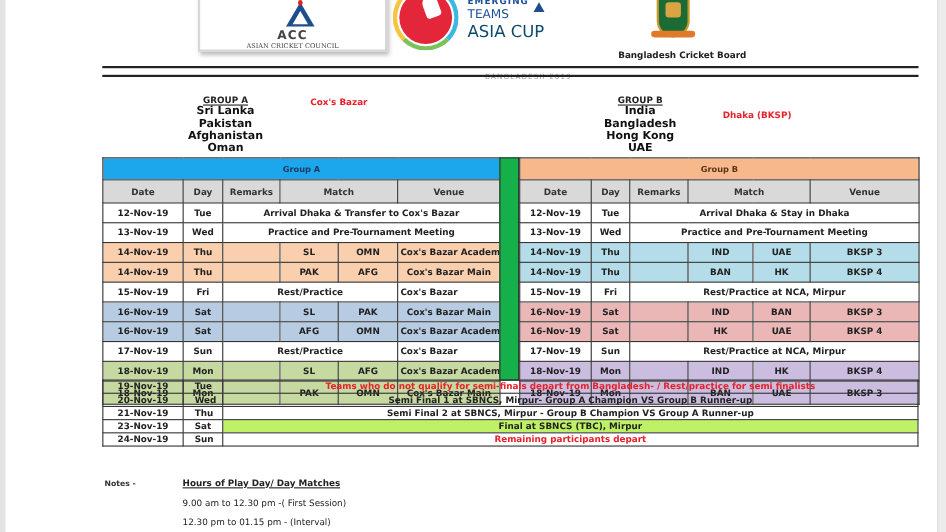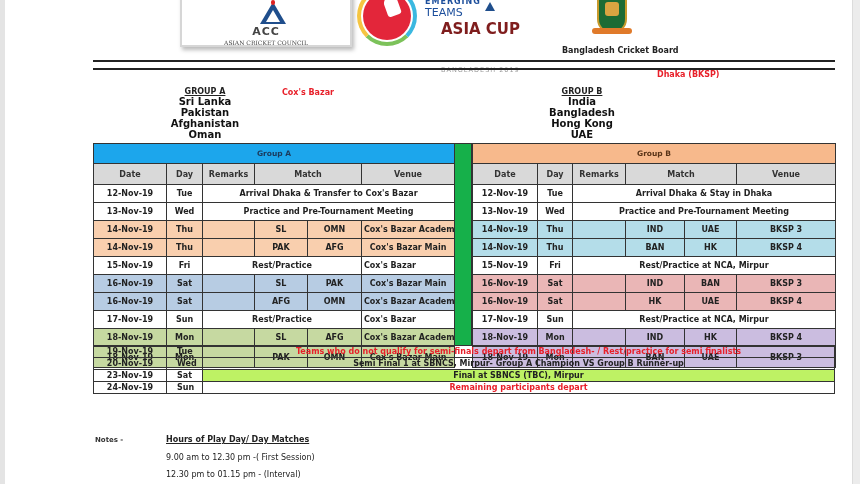--- a/index.html
+++ b/index.html
@@ -16,21 +16,21 @@
   .acc-dot { position: absolute; left: 89px; top: 10px; width: 4px; height: 5px; background: #d22; border-radius: 2px; }
   .acc-text { position: absolute; left: 0; width: 100%; top: 35px; text-align: center; font-size: 11px; font-weight: bold; color: #444; letter-spacing: 1px; }
   .acc-sub { position: absolute; left: 0; width: 100%; top: 49px; text-align: center; font-family: "DejaVu Serif", serif; font-size: 6px; color: #444; }
 
   .eta-logo { position: absolute; left: 355px; top: 0; width: 165px; height: 50px; }
   .eta-ring { position: absolute; left: 2px; top: -14px; width: 60px; height: 60px; border-radius: 50%; border: 4px solid #f5c542; border-right-color: #3bb8e0; border-bottom-color: #7cc25a; background: #fff; }
   .eta-circle { position: absolute; left: 8px; top: -8px; width: 48px; height: 48px; border-radius: 50%; background: #e3263a; }
   .eta-batter { position: absolute; left: 22px; top: 4px; width: 14px; height: 20px; background: #fff; border-radius: 7px 7px 3px 3px; transform: rotate(-20deg); }
   .eta-top { position: absolute; left: 70px; top: -3px; font-size: 8px; font-weight: bold; color: #1d4f9c; letter-spacing: 1px; }
   .eta-teams { position: absolute; left: 70px; top: 6px; font-size: 11px; font-weight: normal; color: #1d4f9c; }
-  .eta-cup { position: absolute; left: 86px; top: 20px; font-size: 15px; font-weight: bold; color: #7f1d1d; }
+  .eta-cup { position: absolute; left: 70px; top: 20px; font-size: 15px; font-weight: normal; color: #0c4a6e; }
   .eta-bd { position: absolute; left: 86px; top: 38px; font-size: 6.5px; color: #9a9a9a; letter-spacing: 1px; margin-top: 28px; }
   .eta-acc { position: absolute; left: 130px; top: 2px; width: 0; height: 0; border-left: 5px solid transparent; border-right: 5px solid transparent; border-bottom: 9px solid #1f4e8c; }
 
   .bcb-crest { position: absolute; left: 597px; top: -6px; width: 30px; height: 40px; background: #1c6b34; border: 2px solid #c79a2b; border-radius: 4px 4px 15px 15px; }
   .bcb-crest-in { position: absolute; left: 6px; top: 6px; width: 14px; height: 14px; background: #d9a441; border-radius: 3px; }
   .bcb-ribbon { position: absolute; left: 592px; top: 28px; width: 40px; height: 6px; background: #e07a2a; border-radius: 3px; }
   .bcb-name { position: absolute; left: 562px; top: 46px; font-size: 8px; font-weight: bold; color: #222; }
 
   .rule { position: absolute; left: 93px; width: 742px; height: 2px; background: #222; }
   .rule1 { top: 60px; }
@@ -114,21 +114,21 @@
 </div>
 <div class="venue-cap" style="left:282px; top:88px;">Cox's Bazar</div>
 
 <div class="grp-cap" style="left:540px; top:87px; width:84px;">
   <div class="grp-title">GROUP B</div>
   <div class="grp-team">India</div>
   <div class="grp-team">Bangladesh</div>
   <div class="grp-team">Hong Kong</div>
   <div class="grp-team">UAE</div>
 </div>
-<div class="venue-cap" style="left:657px; top:70px;">Dhaka (BKSP)</div>
+<div class="venue-cap" style="left:657px; top:100px;">Dhaka (BKSP)</div>
 
 <table class="tbl a" style="left:93px; top:143px; width:361px;">
   <colgroup>
       <col style="width:73px">
       <col style="width:36px">
       <col style="width:52px">
       <col style="width:53px">
       <col style="width:54px">
       <col style="width:93px">
     </colgroup>
@@ -319,20 +319,25 @@
       <tr>
         <td>19-Nov-19</td>
         <td>Tue</td>
         <td class="red">Teams who do not qualify for semi-finals depart from Bangladesh- / Rest/practice for semi finalists</td>
       </tr>
   <tr>
         <td>20-Nov-19</td>
         <td>Wed</td>
         <td>Semi Final 1 at SBNCS, Mirpur- Group A Champion VS Group B Runner-up</td>
       </tr>
+  <tr>
+        <td>21-Nov-19</td>
+        <td>Thu</td>
+        <td>Semi Final 2 at SBNCS, Mirpur - Group B Champion VS Group A Runner-up</td>
+      </tr>
   <tr class="final">
         <td>23-Nov-19</td>
         <td>Sat</td>
         <td class="span">Final  at SBNCS (TBC), Mirpur</td>
       </tr>
   <tr>
         <td>24-Nov-19</td>
         <td>Sun</td>
         <td class="red">Remaining participants depart</td>
       </tr>

